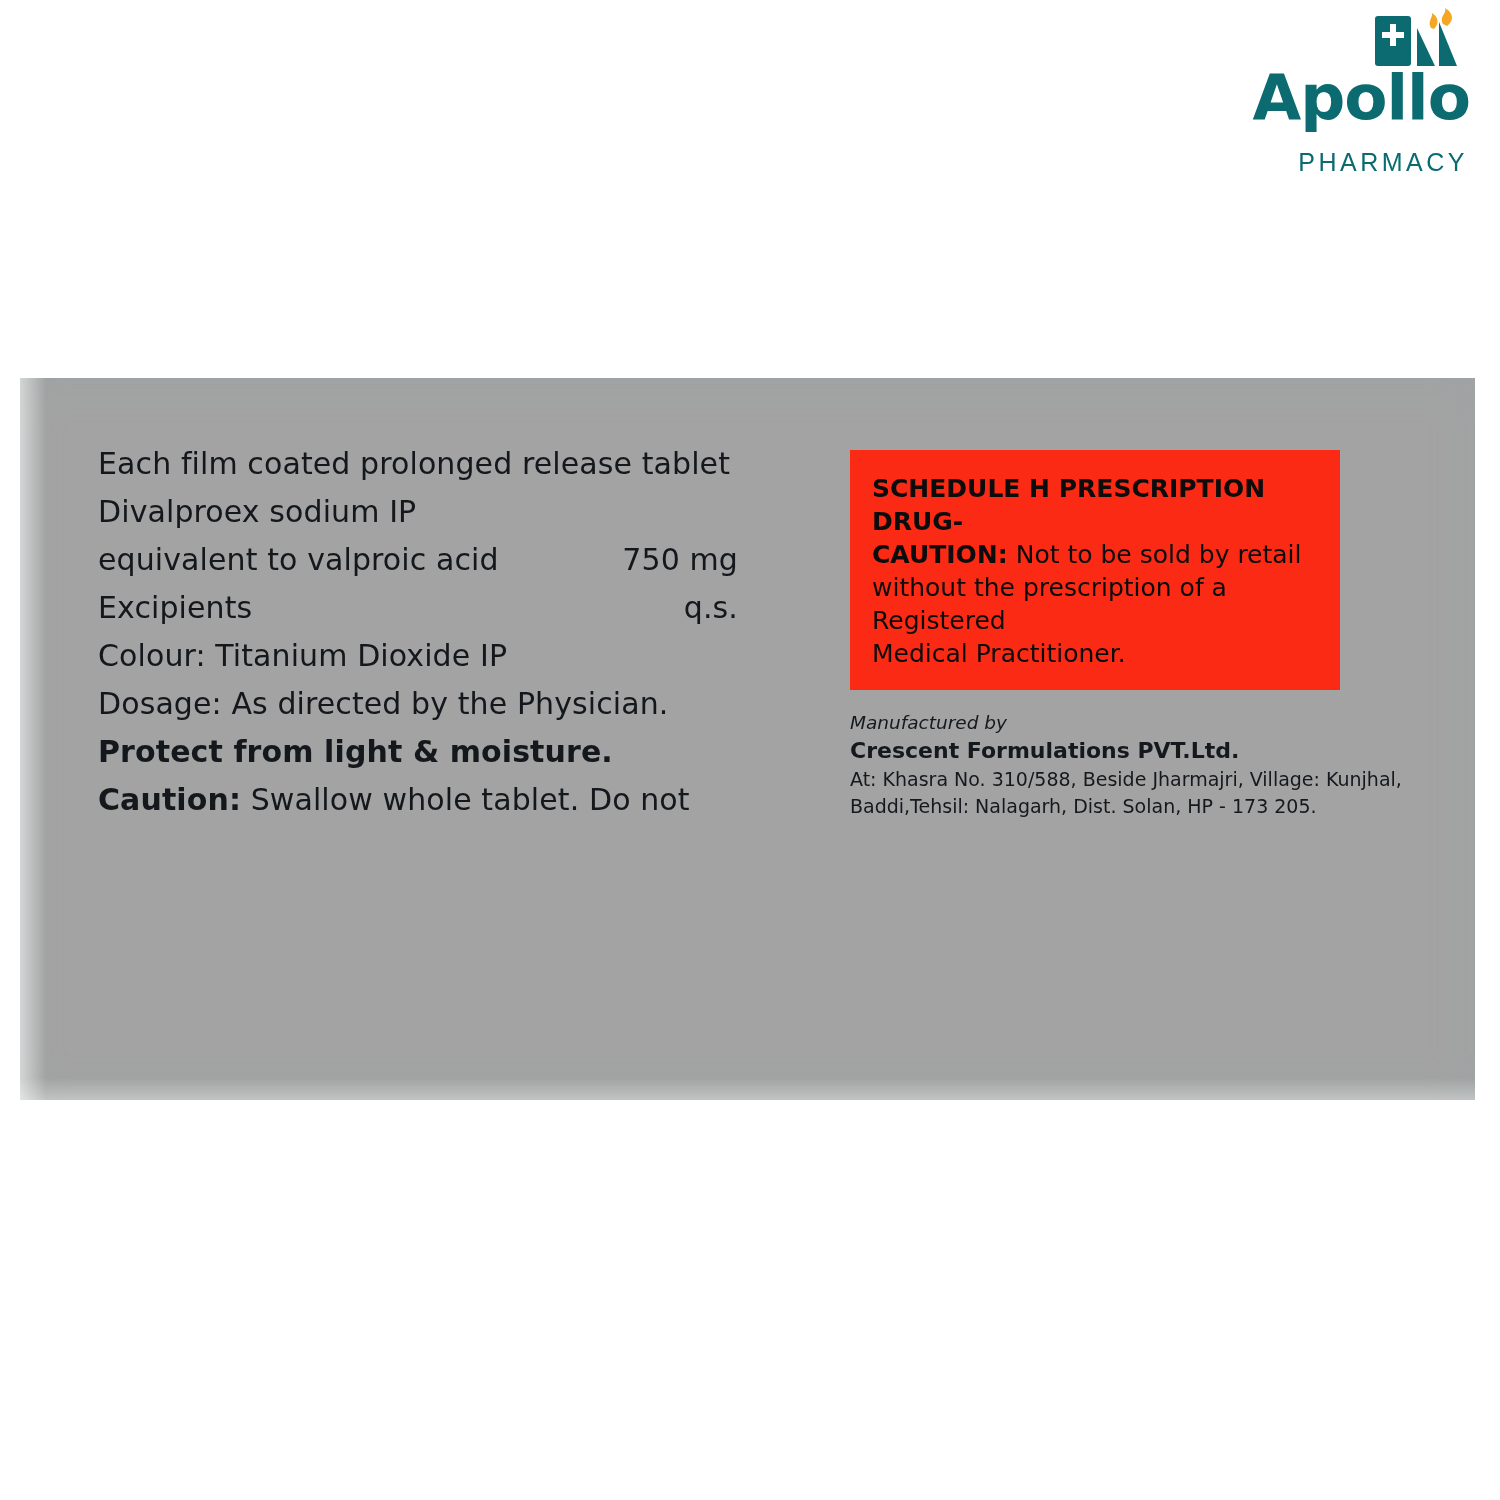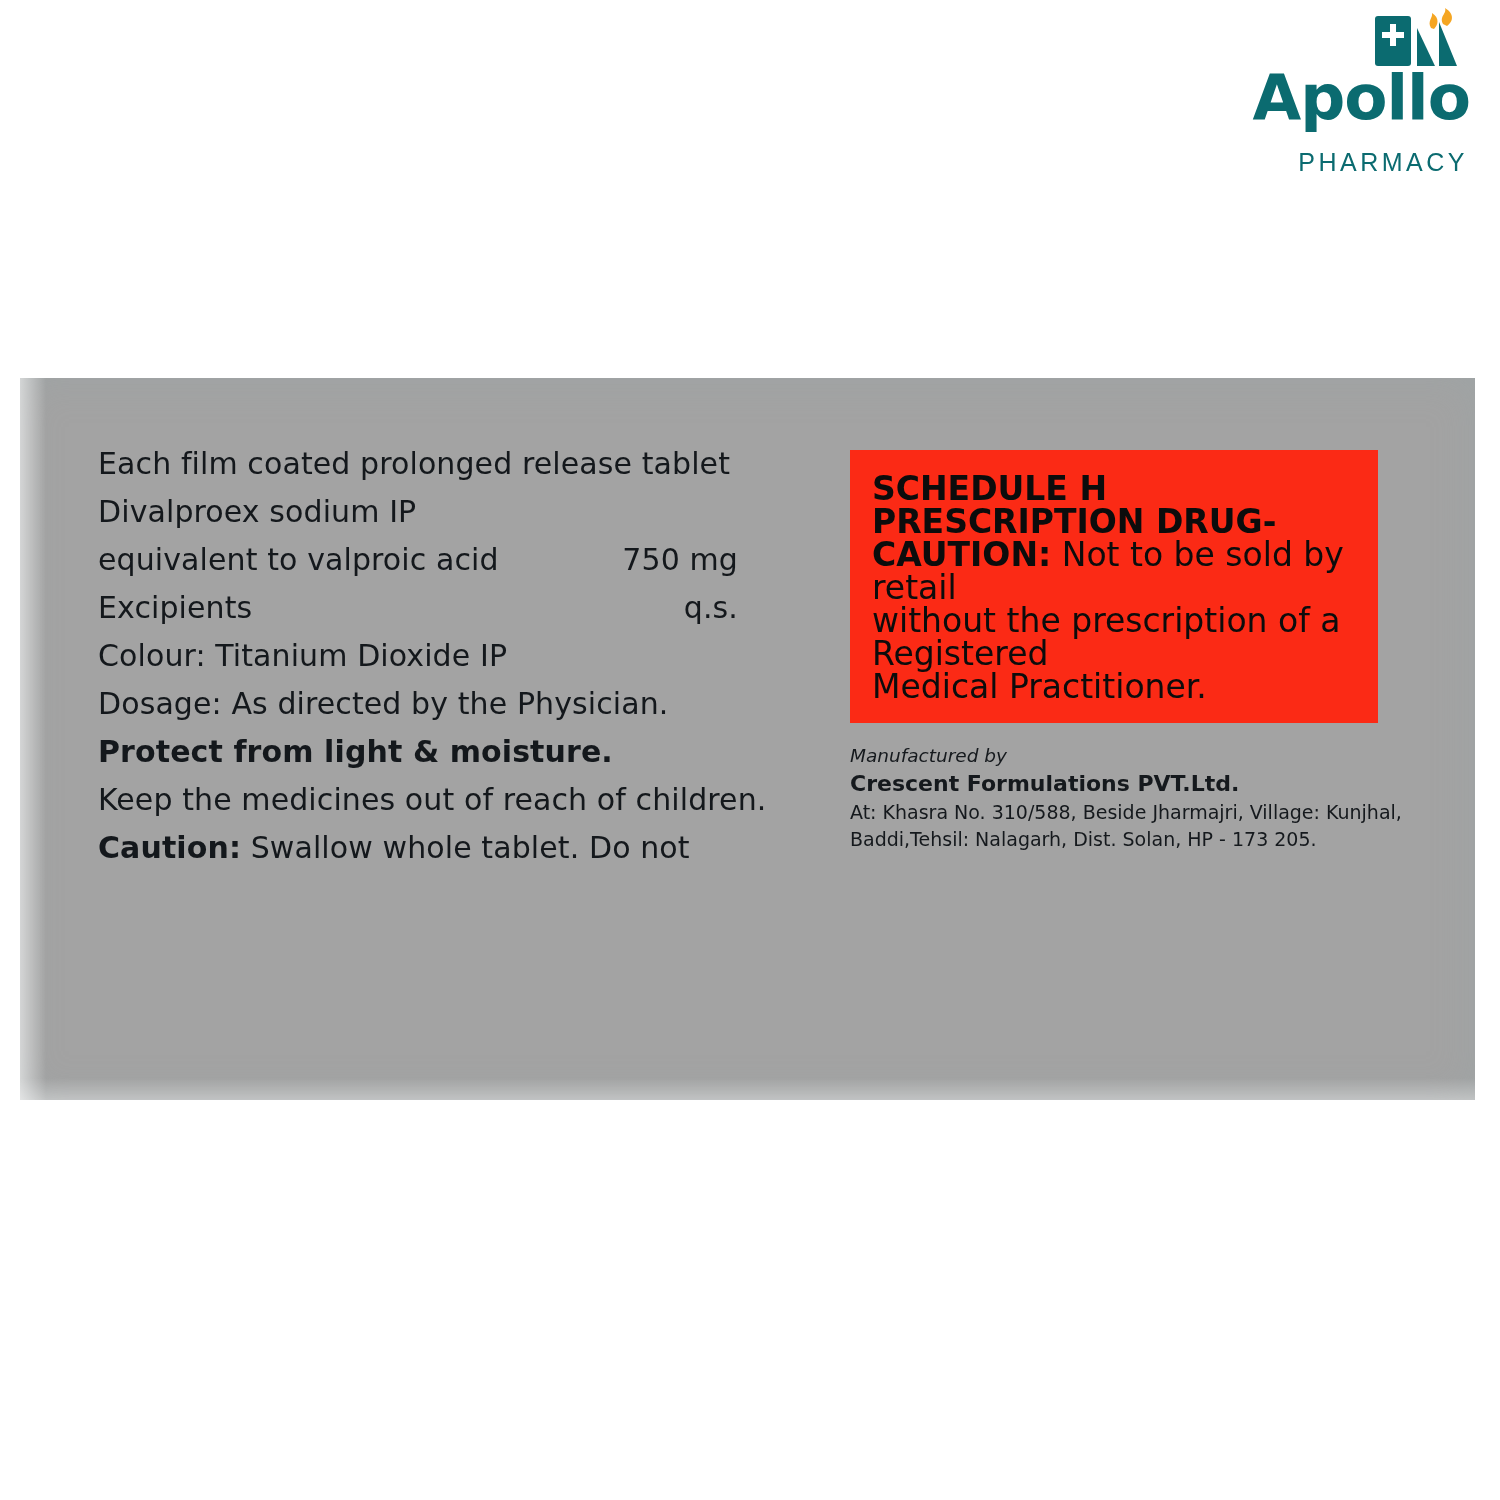--- a/index.html
+++ b/index.html
@@ -106,24 +106,24 @@
   .right-col {
     position: absolute;
     left: 830px;
     top: 72px;
     width: 570px;
   }
   .schedule-box {
     background: #fb2a15;
     color: #0c0c0c;
     padding: 22px 20px 20px 22px;
-    width: 528px;
+    width: 490px;
     box-sizing: border-box;
     font-family: "DejaVu Sans", sans-serif;
-    font-size: 33px;
+    font-size: 25px;
     line-height: 33px;
   }
   .mfg {
     margin-top: 20px;
     font-family: "DejaVu Sans", sans-serif;
     color: #15191d;
   }
   .mfg .m1 { font-size: 18.5px; line-height: 26px; font-style: italic; }
   .mfg .m2 { font-size: 22px; font-weight: bold; line-height: 30px; }
   .mfg .m3 { font-size: 19px; line-height: 27px; }
@@ -159,21 +159,20 @@
       </div>
 
       <div class="row-2col">
         <span>Excipients</span>
         <span>q.s.</span>
       </div>
 
       <div>Colour: Titanium Dioxide IP</div>
       <div>Dosage: As directed by the Physician.</div>
       <div class="bold">Protect from light &amp; moisture.</div>
-      <div>Keep the medicines out of reach of children.</div>
       <div>
         <span class="inline-b">Caution:</span><span> Swallow whole tablet. Do not</span>
       </div>
     </div>
 
     <div class="right-col">
       <div class="schedule-box">
         <div class="bold">SCHEDULE H PRESCRIPTION DRUG-</div>
         <div>
           <span class="inline-b">CAUTION:</span><span> Not to be sold by retail</span>

